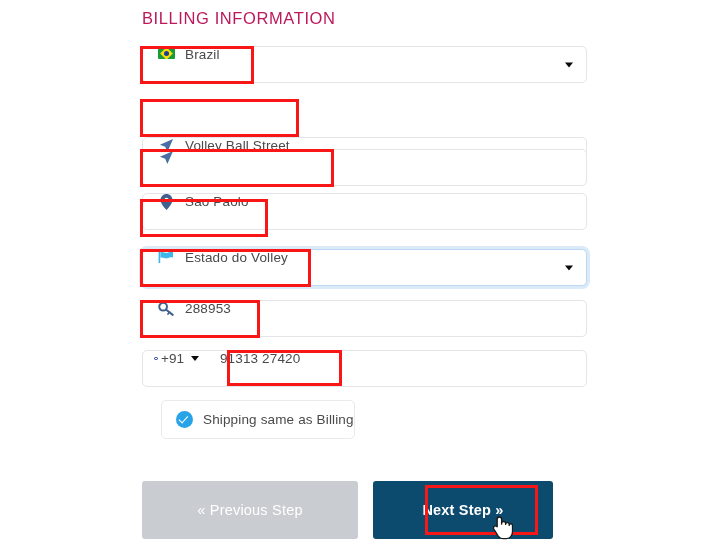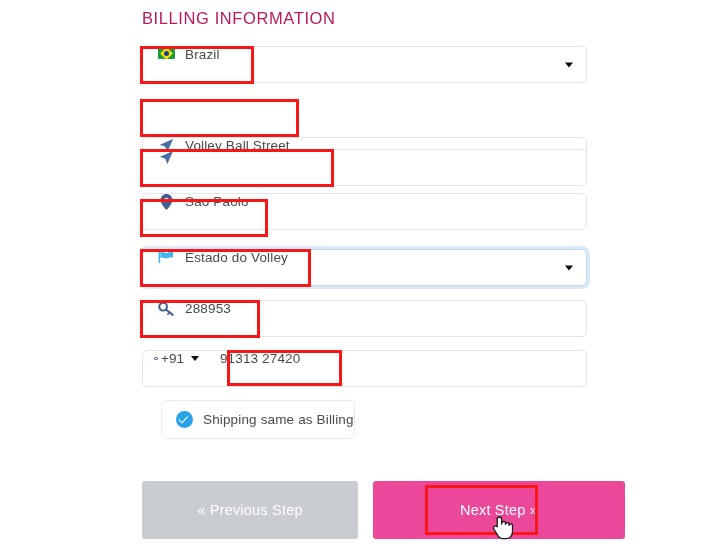--- a/index.html
+++ b/index.html
@@ -210,22 +210,23 @@
   }
   .btn-prev {
     left: 142px;
     top: 481px;
     width: 216px;
     background: #c9ccd1;
   }
   .btn-next {
     left: 373px;
     top: 481px;
-    width: 252px;
-    background: #ec4899;
+    width: 180px;
+    background: #0c4a6e;
+    font-weight: bold;
   }
 
   
   .anno {
     position: absolute;
     border: 3px solid #f91616;
     box-sizing: border-box;
     pointer-events: none;
     z-index: 40;
   }

